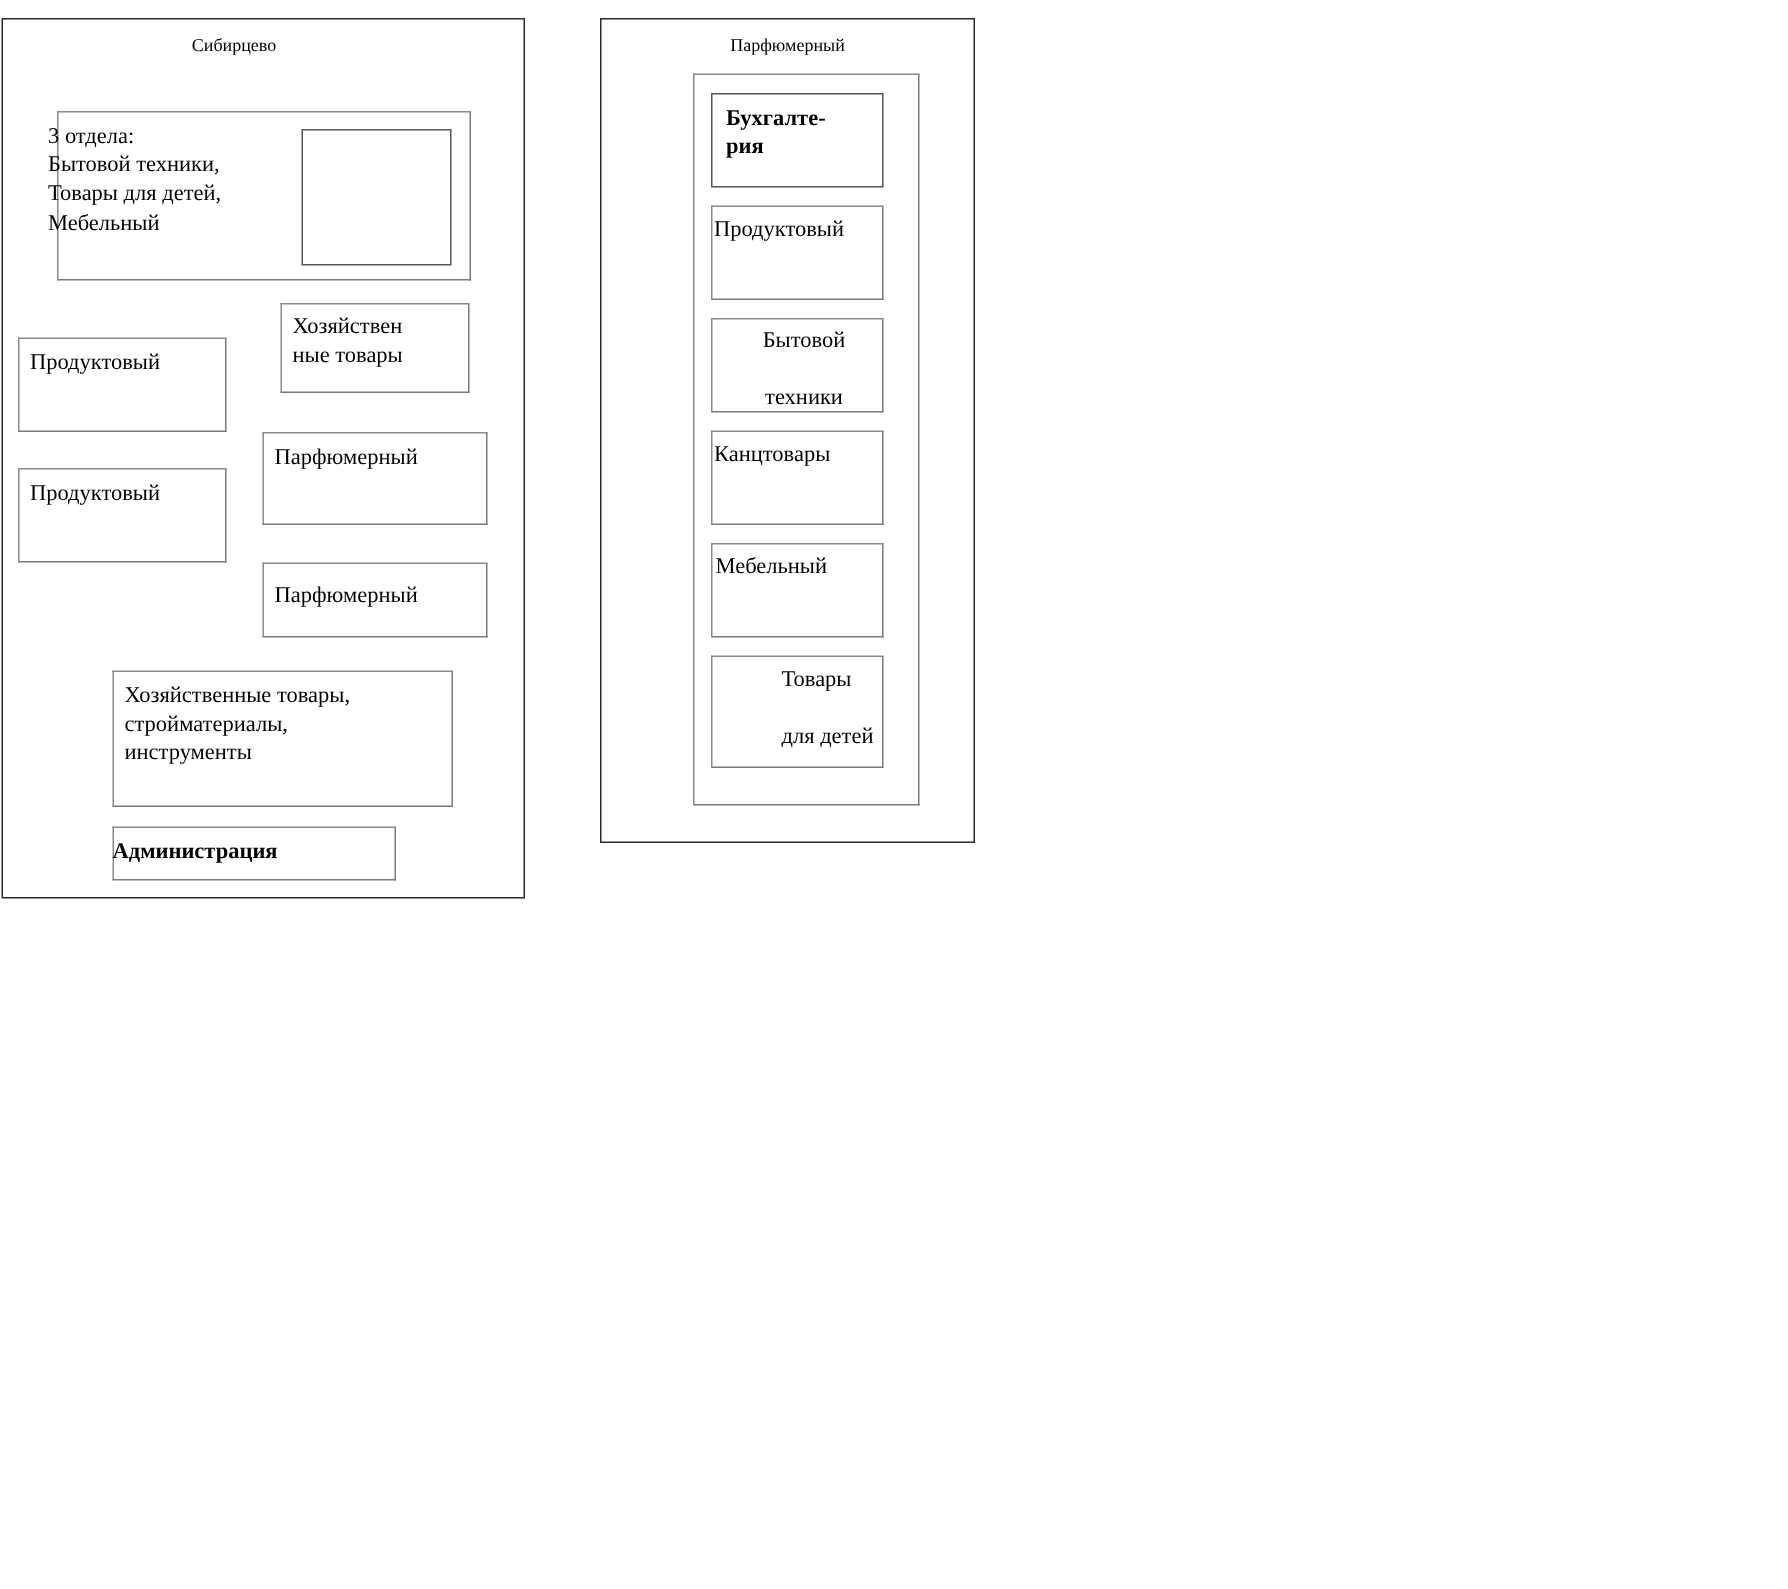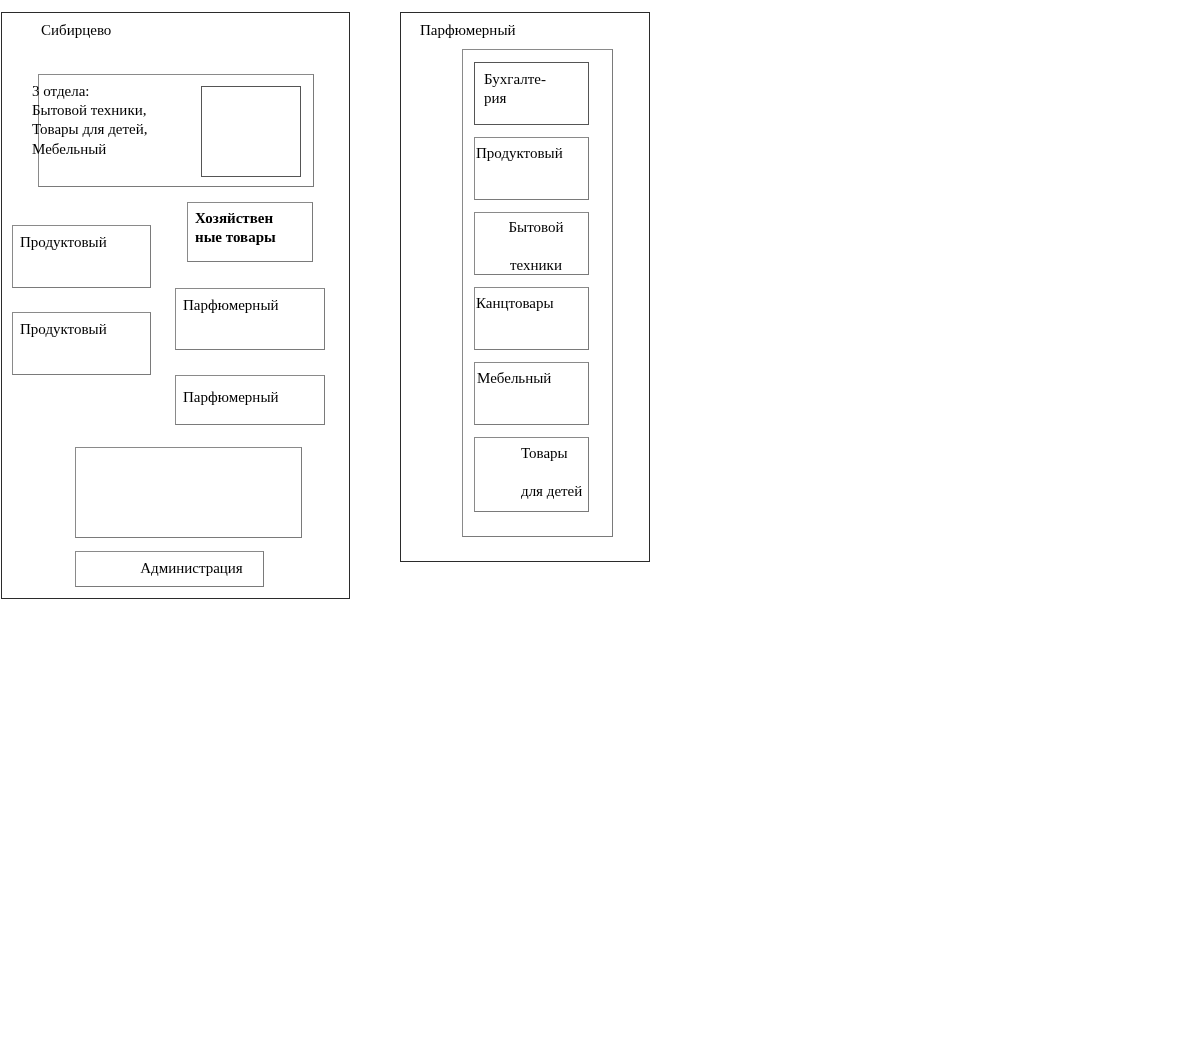--- a/index.html
+++ b/index.html
@@ -52,37 +52,37 @@
   
   .txt {
     position: absolute;
     box-sizing: border-box;
     line-height: 1.30;
     white-space: pre-line;
   }
 
   .region-title {
     position: absolute;
-    font-size: 15px;
+    font-size: 12px;
     line-height: 18px;
+    text-align: center;
     font-weight: normal;
   }
 
   .label {
     font-size: 15px;
   }
 
   .label-bold {
     font-size: 15px;
-    font-weight: normal;
+    font-weight: bold;
   }
 
   .center-h {
-    text-align: center;
-    padding-left: 44px;
+    text-align: left;
   }
 
   .lh-wide {
     line-height: 1.85;
   }
 
   .lh-tight {
     line-height: 1.28;
   }
 </style>
@@ -105,30 +105,33 @@
   <div class="box unit-dark" style="left:201px; top:86px; width:100px; height:91px;"></div>
 
 
   <div class="box unit" style="left:12px; top:225px; width:139px; height:63px;"></div>
   <div class="txt label" style="left:20px; top:233px; width:126px; height:24px;">Продуктовый</div>
 
   <div class="box unit" style="left:12px; top:312px; width:139px; height:63px;"></div>
   <div class="txt label" style="left:20px; top:320px; width:126px; height:24px;">Продуктовый</div>
 
   <div class="box unit" style="left:187px; top:202px; width:126px; height:60px;"></div>
-  <div class="txt label lh-tight" style="left:195px; top:209px; width:115px; height:48px;font-weight:bold;">Хозяйствен
+  <div class="txt label lh-tight" style="left:195px; top:209px; width:115px; height:48px;">Хозяйствен
 ные товары</div>
 
   <div class="box unit" style="left:175px; top:288px; width:150px; height:62px;"></div>
   <div class="txt label" style="left:183px; top:296px; width:140px; height:24px;">Парфюмерный</div>
 
   <div class="box unit" style="left:175px; top:375px; width:150px; height:50px;"></div>
   <div class="txt label" style="left:183px; top:388px; width:140px; height:24px;">Парфюмерный</div>
 
   <div class="box unit" style="left:75px; top:447px; width:227px; height:91px;"></div>
+  <div class="txt label lh-tight" style="left:83px; top:455px; width:214px; height:76px;">Хозяйственные   товары,
+стройматериалы,
+инструменты</div>
 
   <div class="box unit" style="left:75px; top:551px; width:189px; height:36px;"></div>
   <div class="txt label-bold center-h" style="left:75px; top:559px; width:189px; height:22px;">Администрация</div>
 
   <div class="box region-frame" style="left:400px; top:12px; width:250px; height:550px;"></div>
 
   <div class="region-title" style="left:420px; top:21px; width:210px;">Парфюмерный</div>
 
   <div class="box unit" style="left:462px; top:49px; width:151px; height:488px;"></div>
 

